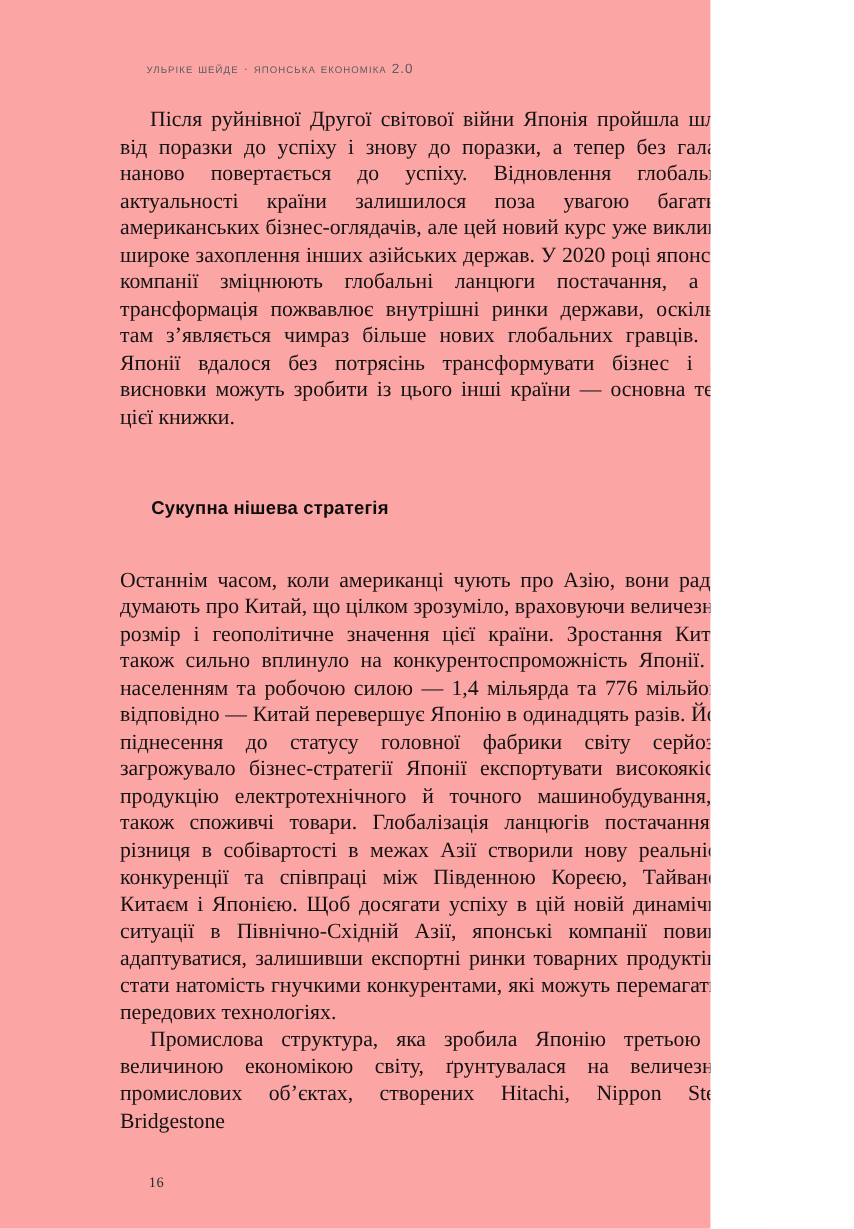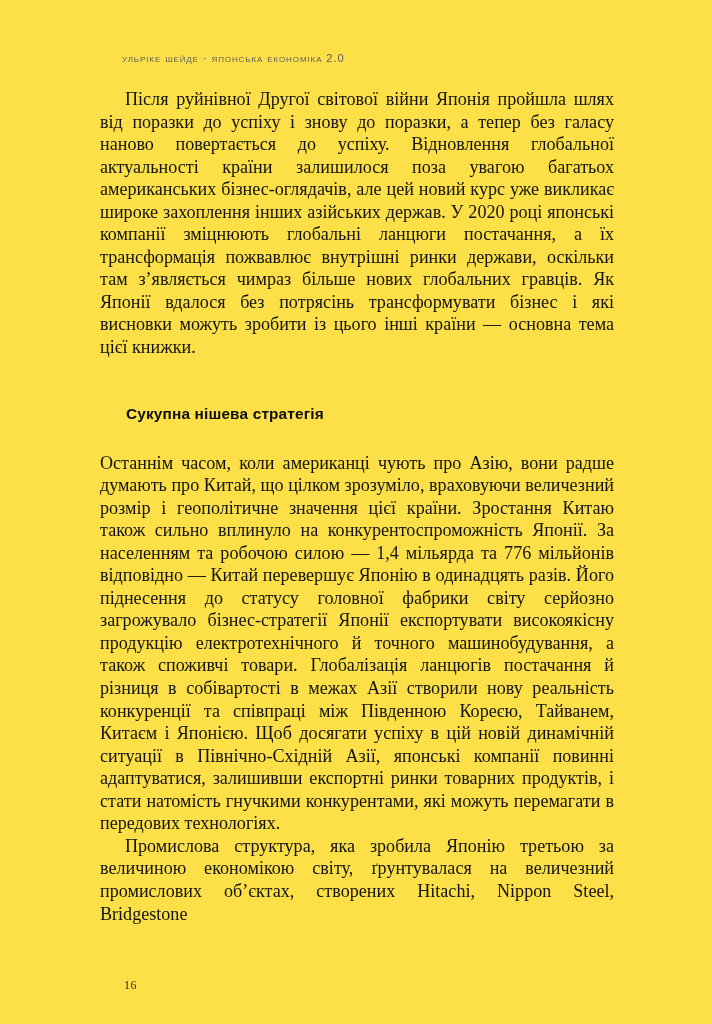--- a/index.html
+++ b/index.html
@@ -2,23 +2,23 @@
 <html><head>
 <meta charset="utf-8">
 <style>
   html, body {
     margin: 0;
     padding: 0;
     background: #ffffff;
   }
   .page {
     position: relative;
-    width: 712px;
+    width: 592px;
     height: 1024px;
-    background: #fde047;
+    background: #fca5a5;
     overflow: hidden;
     box-sizing: border-box;
   }
   .running-head {
     position: absolute;
     left: 122px;
     top: 52px;
     font-family: "Liberation Sans", sans-serif;
     font-size: 11.2px;
     letter-spacing: 0.9px;
@@ -42,21 +42,21 @@
     color: #131313;
     text-align: justify;
     text-justify: inter-word;
     hyphens: manual;
     -webkit-hyphens: manual;
   }
   p.body.indent {
     text-indent: 25px;
   }
   h2.section-heading {
-    margin: 2px;
+    margin: 12px;
     padding: 0;
     font-family: "Liberation Sans", "DejaVu Sans", sans-serif;
     font-size: 15.4px;
     font-weight: bold;
     color: #0d0d0d;
     letter-spacing: 0.15px;
     margin-left: 26px;
   }
   .gap-before-heading { height: 44px; }
   .gap-after-heading  { height: 27px; }

